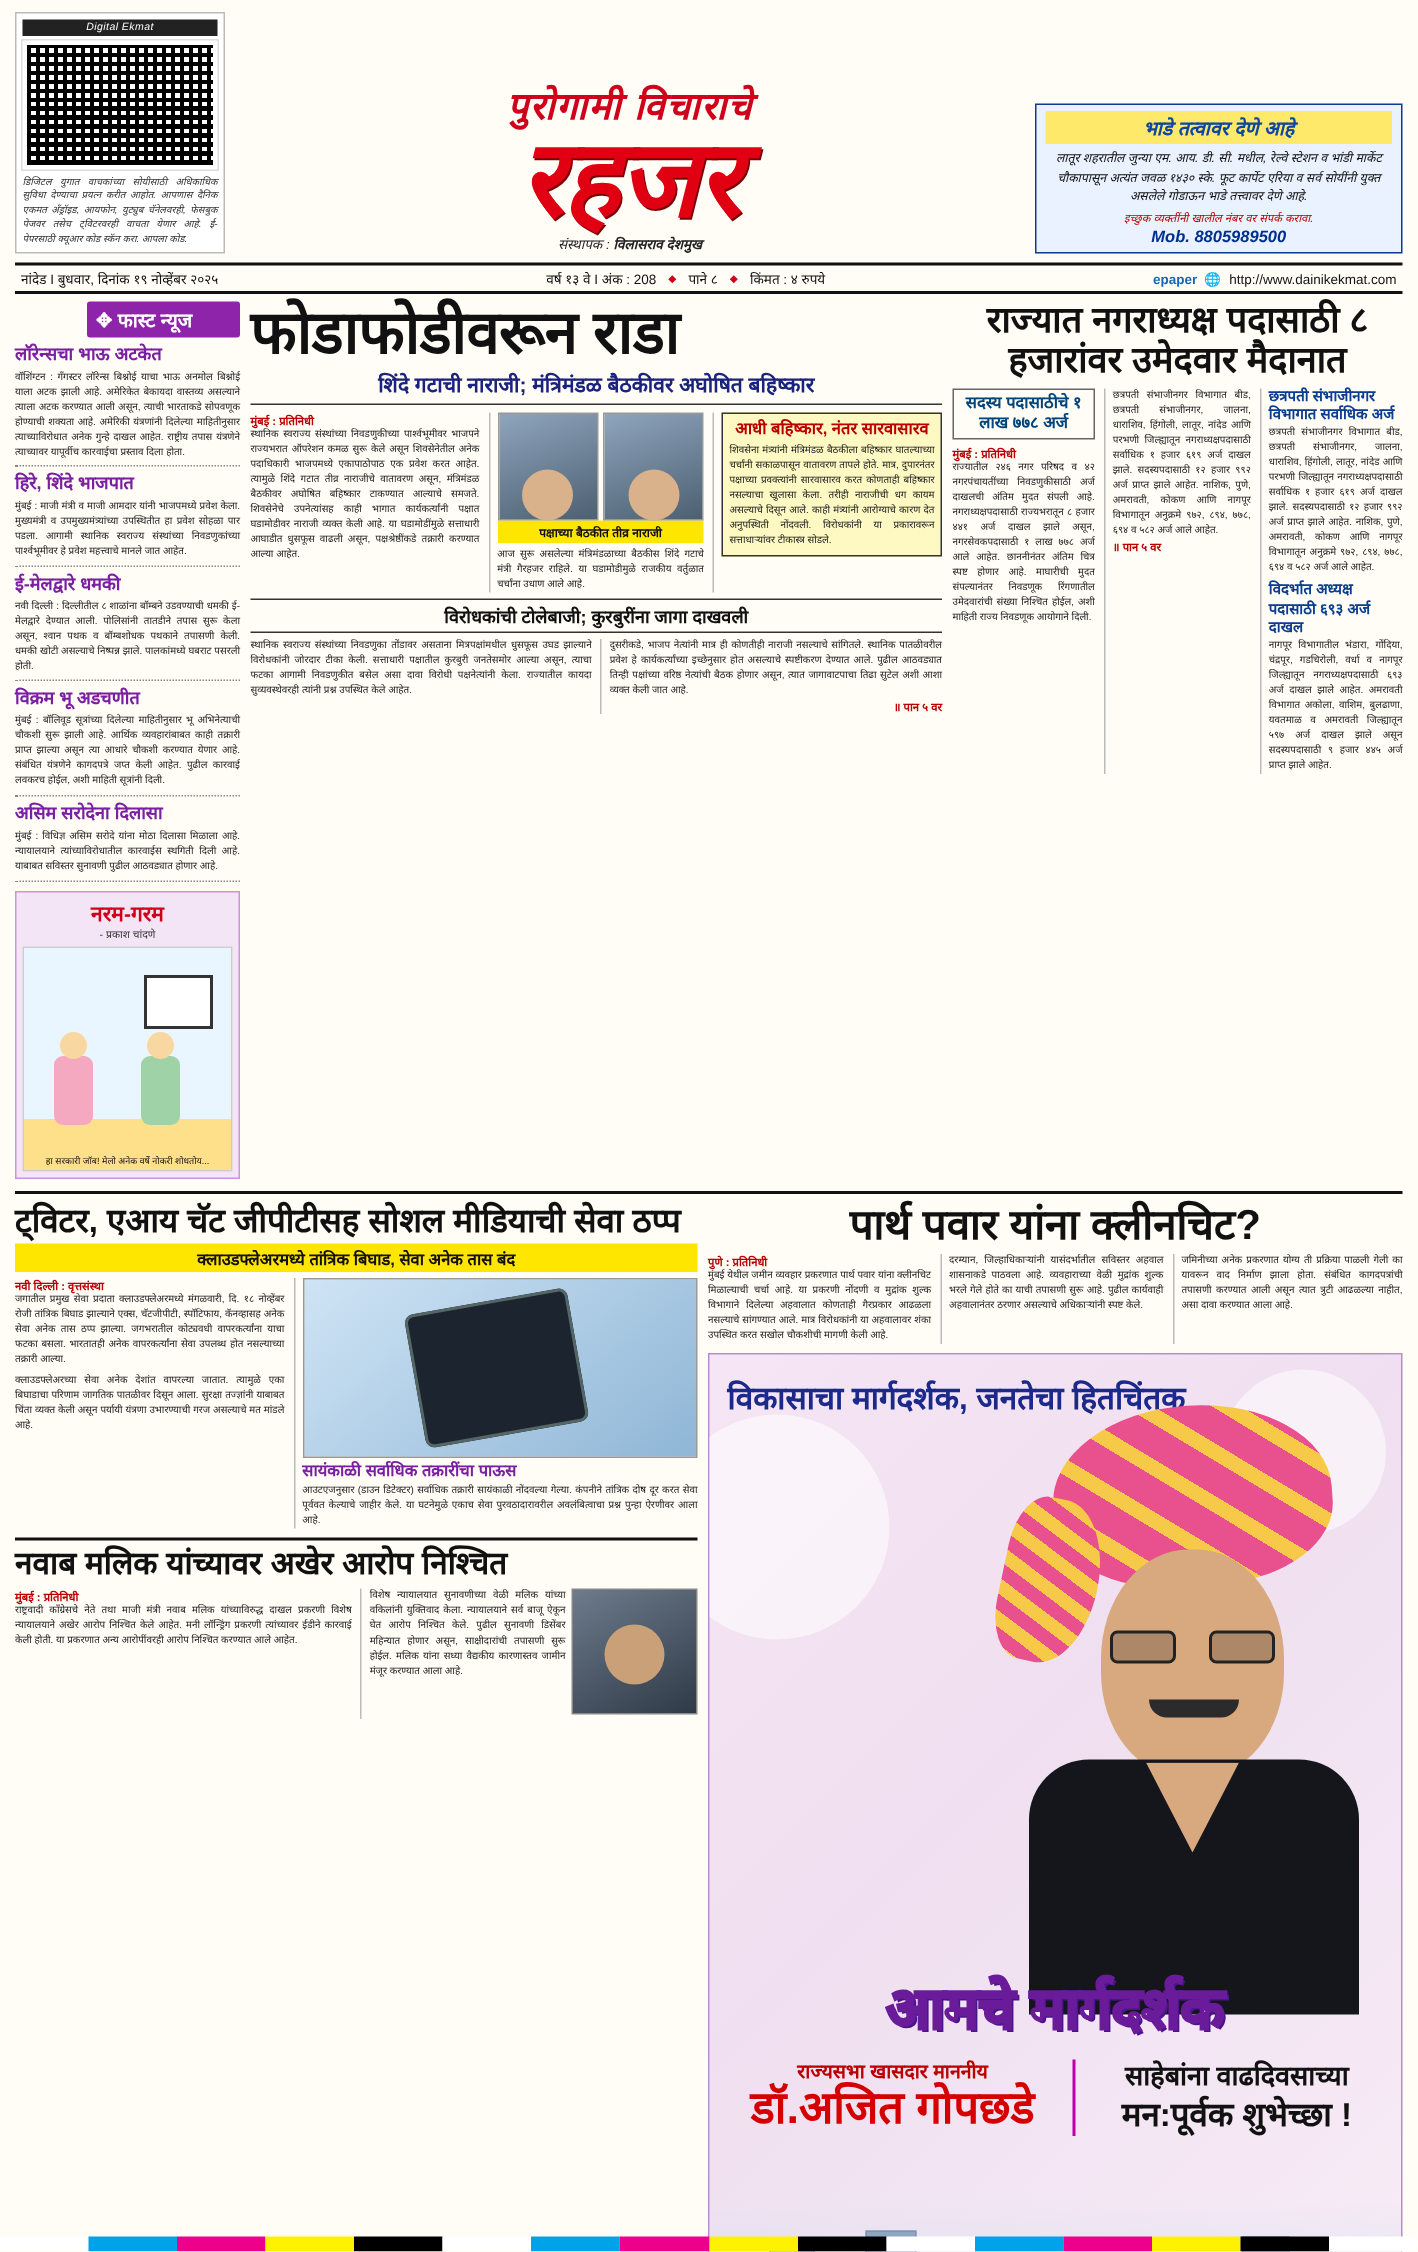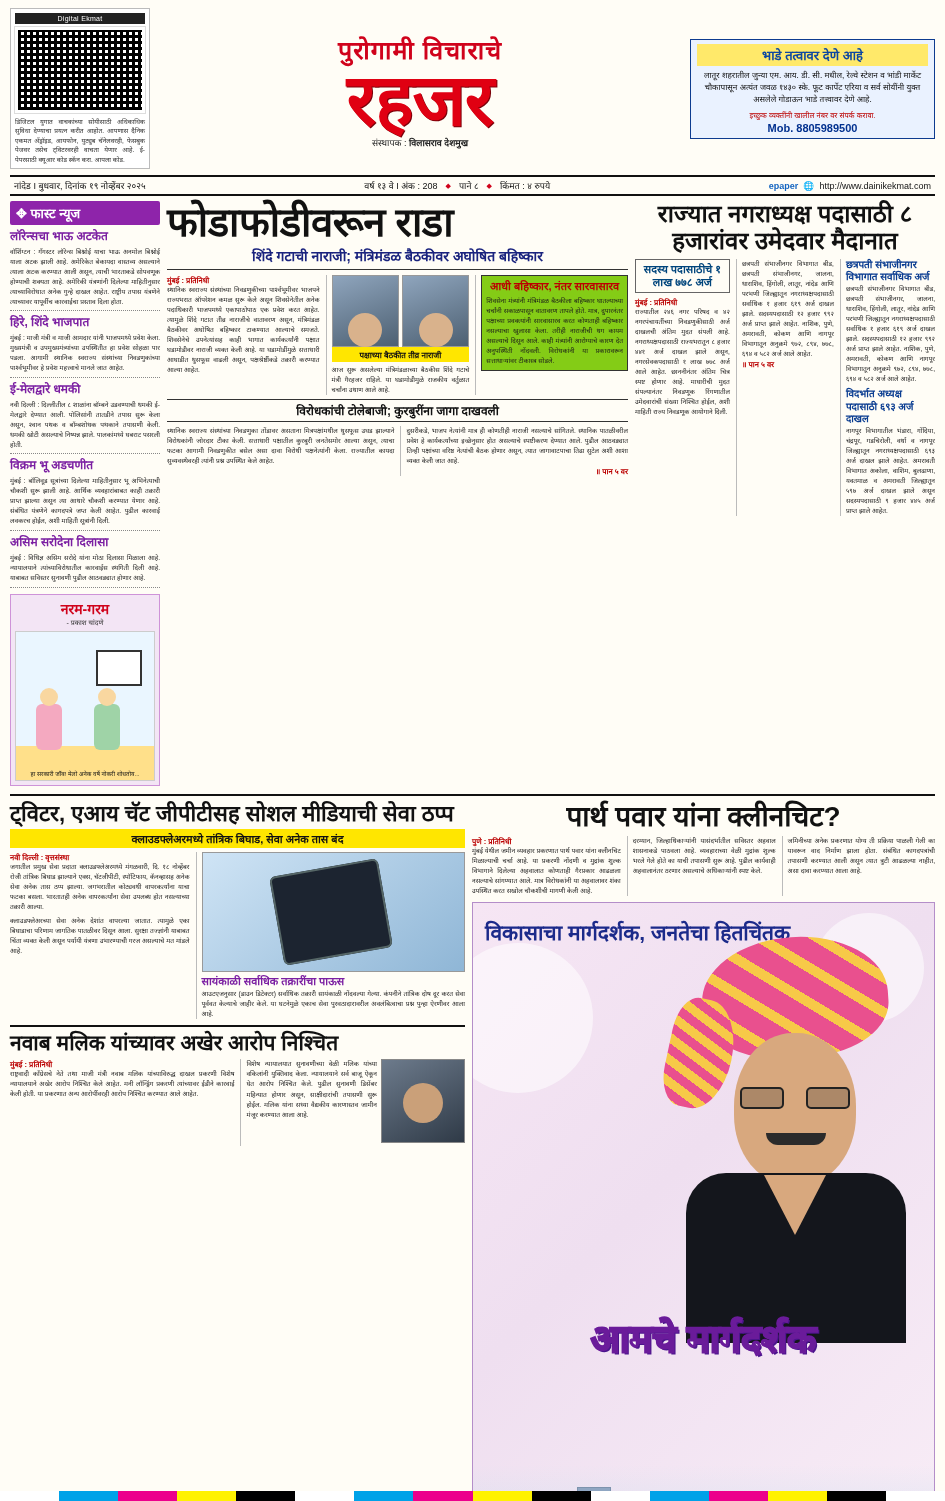--- a/index.html
+++ b/index.html
@@ -7,21 +7,21 @@
   body {
     width:945px; height:1501px;
     background:#fffdf6;
     font-family:"Liberation Sans", sans-serif;
     color:#111;
     overflow:hidden;
   }
   .page { position:relative; width:945px; height:1501px; padding:8px 10px 0 10px; }
 
   
-  .masthead { display:flex; align-items:center; gap:8px; }
+  .masthead { display:flex; align-items:flex-end; gap:8px;font-style:italic; }
   .qr-box { width:140px; border:1px solid #bbb; padding:4px; background:#fff; }
   .qr-title { font-size:7px; text-align:center; background:#222; color:#fff; padding:2px 0; letter-spacing:.3px;}
   .qr-code { width:100%; height:86px; margin-top:3px;
     background:
       repeating-linear-gradient(90deg,#000 0 3px,#fff 3px 6px),
       repeating-linear-gradient(0deg,#000 0 3px,#fff 3px 6px);
     background-blend-mode:multiply;
     border:3px solid #fff;
     outline:1px solid #ddd;
   }
@@ -45,21 +45,21 @@
   .strip .right { display:flex; gap:5px; align-items:center; font-size:9px;}
   .dia { color:#d0021b; font-size:7px; }
 
   
   .cols { display:flex; gap:7px; margin-top:5px; }
   .col-l { width:150px; }
   .col-m { flex:1; }
   .col-r { width:300px; }
 
   
-  .fastnews-h { background:#8e24aa; color:#fff; font-size:13px; font-weight:bold; padding:3px 6px; border-radius:2px;}
+  .fastnews-h { background:#8e24aa; color:#fff; font-size:13px; font-weight:bold; padding:3px 6px; border-radius:2px;margin-left:48px;}
   .fn-item { border-bottom:1px dotted #888; padding:4px 0; }
   .fn-title { color:#7b1fa2; font-size:12px; font-weight:bold; line-height:1.25;}
   .fn-body { font-size:6.6px; line-height:1.5; text-align:justify; color:#222; margin-top:3px;}
   .narm { background:#f3e5f5; border:1px solid #ce93d8; margin-top:6px; padding:4px;}
   .narm-h { color:#d0021b; font-size:14px; font-weight:bold; text-align:center;}
   .narm-sub { font-size:7px; text-align:center; color:#333; }
   .cartoon { height:150px; margin-top:4px; background:#fff; border:1px solid #ccc; position:relative; overflow:hidden;}
   .cartoon .road { position:absolute; bottom:0; left:0; right:0; height:34px; background:#ffe08a;}
   .cartoon .wall { position:absolute; top:0; left:0; right:0; height:116px; background:#eaf6ff;}
   .cartoon .fig1 { position:absolute; left:20px; bottom:30px; width:26px; height:46px; background:#f4a9c0; border-radius:6px;}
@@ -72,21 +72,21 @@
   
   .lead-h { font-size:40px; font-weight:bold; line-height:1.05; letter-spacing:-.5px;}
   .lead-sub { font-size:14px; font-weight:bold; text-align:center; color:#1a237e; margin-top:3px; border-bottom:1px solid #333; padding-bottom:4px;}
   .byline { font-size:7.5px; font-weight:bold; color:#b00; }
   .body-txt { font-size:6.6px; line-height:1.52; text-align:justify; color:#1a1a1a;}
   .two { display:flex; gap:6px; }
   .photo-duo { display:flex; gap:3px; }
   .ph { flex:1; height:72px; background:linear-gradient(160deg,#8fa5bd,#4d6072); border:1px solid #999; position:relative;}
   .ph::after{content:""; position:absolute; left:50%; top:52%; transform:translateX(-50%); width:34px; height:34px; border-radius:50%; background:#d9b28c;}
   .capt-y { background:#ffe600; font-size:8px; font-weight:bold; text-align:center; padding:2px; }
-  .boxed { border:1px solid #333; padding:4px; background:#84cc16;}
+  .boxed { border:1px solid #333; padding:4px; background:#fef9c3;}
   .box-h { font-size:11px; font-weight:bold; color:#b00; text-align:center; line-height:1.2;}
   .mini-h { font-size:12px; font-weight:bold; text-align:center; border-top:1px solid #333; border-bottom:1px solid #333; padding:2px 0; margin:4px 0;}
   .rule-col { border-left:1px solid #bbb; padding-left:5px;}
 
   
   .rh { font-size:24px; font-weight:bold; line-height:1.12; text-align:center;}
   .subhead-box { border:1px solid #666; padding:3px; font-size:11px; font-weight:bold; color:#00457c; text-align:center; line-height:1.2;}
 
   
   .sm-h { font-size:22px; font-weight:bold; line-height:1.15; }
@@ -341,20 +341,30 @@
               <i></i>
               <i></i>
             </div>
           <div class="mustache"></div>
           <div class="torso"></div>
           <div class="collar"></div>
         </div>
 
         <div class="ad-banner">आमचे मार्गदर्शक</div>
 
+        <div class="ad-lower">
+          <div class="ad-l">
+            <div class="ad-desig">राज्यसभा खासदार माननीय</div>
+            <div class="ad-name">डॉ.अजित गोपछडे</div>
+          </div>
+          <div class="ad-r" style="border-left:2px solid #b0a; padding-left:6px">
+            <div class="ad-wish1">साहेबांना वाढदिवसाच्या</div>
+            <div class="ad-wish2">मन:पूर्वक शुभेच्छा !</div>
+          </div>
+        </div>
 
         <div class="cityscape">
 
           <div class="bld" style="left:40px;width:30px;height:78px"></div>
 
           <div class="bld" style="left:104px;width:34px;height:88px"></div>
 
           <div class="bld" style="left:180px;width:30px;height:74px"></div>
 
           <div class="bld" style="right:74px;width:32px;height:84px"></div>

